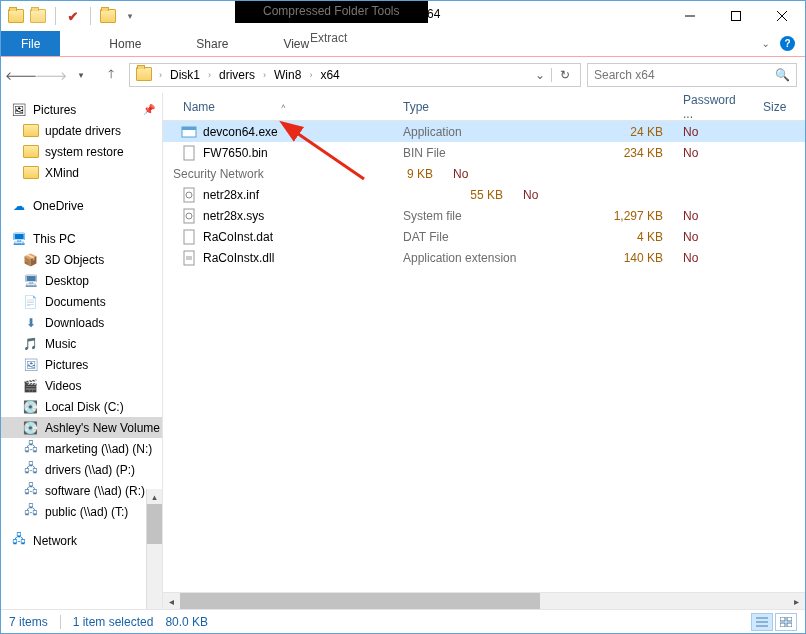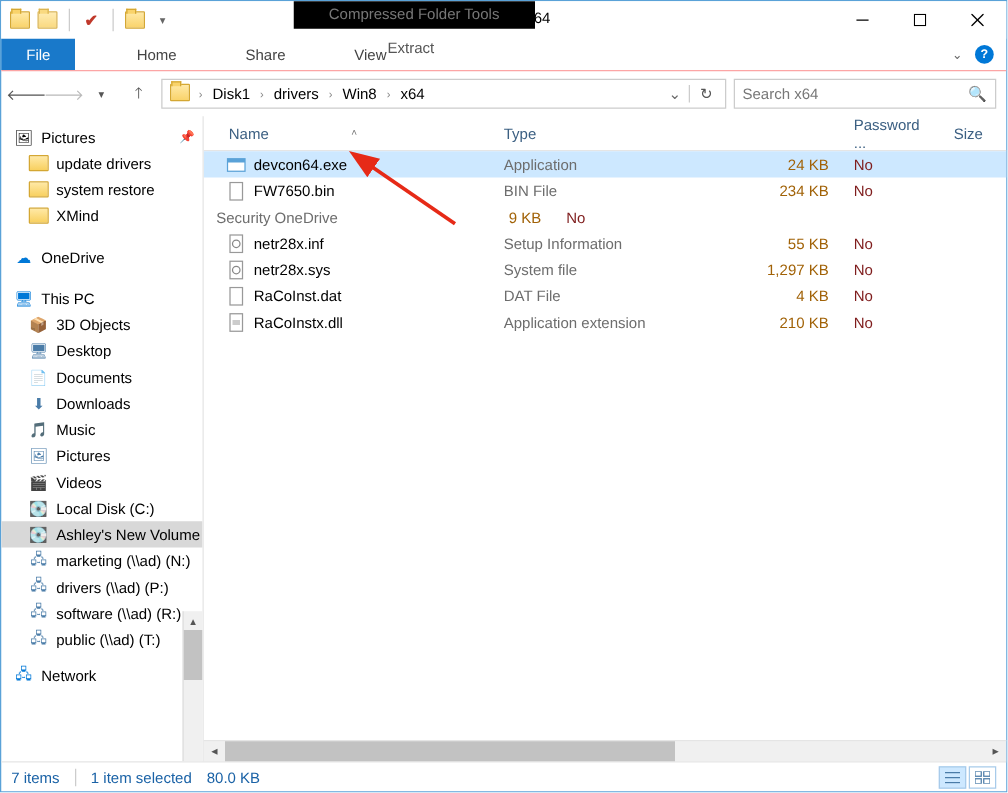--- a/index.html
+++ b/index.html
@@ -305,35 +305,34 @@
                   <rect x="3" y="1" width="10" height="14" fill="#fff" stroke="#999"></rect>
                 </svg>
               </span>
               <span>FW7650.bin</span>
             </div>
             <div class="fr-type">BIN File</div>
             <div class="fr-size">234 KB</div>
             <div class="fr-pwd">No</div>
           </div>
           <div class="file-row">
-            <div class="fr-type">Security OneDrive</div>
+            <div class="fr-type">Security Network</div>
             <div class="fr-size">9 KB</div>
             <div class="fr-pwd">No</div>
           </div>
           <div class="file-row">
             <div class="fr-name">
               <span class="fic">
                 <svg width="16" height="16">
                   <rect x="3" y="1" width="10" height="14" fill="#fff" stroke="#999"></rect>
                   <circle cx="8" cy="8" r="3" fill="none" stroke="#888"></circle>
                 </svg>
               </span>
               <span>netr28x.inf</span>
             </div>
-            <div class="fr-type">Setup Information</div>
             <div class="fr-size">55 KB</div>
             <div class="fr-pwd">No</div>
           </div>
           <div class="file-row">
             <div class="fr-name">
               <span class="fic">
                 <svg width="16" height="16">
                   <rect x="3" y="1" width="10" height="14" fill="#fff" stroke="#999"></rect>
                   <circle cx="8" cy="8" r="3" fill="none" stroke="#888"></circle>
                 </svg>
@@ -361,21 +360,21 @@
             <div class="fr-name">
               <span class="fic">
                 <svg width="16" height="16">
                   <rect x="3" y="1" width="10" height="14" fill="#fff" stroke="#999"></rect>
                   <rect x="5" y="6" width="6" height="4" fill="#ccc"></rect>
                 </svg>
               </span>
               <span>RaCoInstx.dll</span>
             </div>
             <div class="fr-type">Application extension</div>
-            <div class="fr-size">210 KB</div>
+            <div class="fr-size">140 KB</div>
             <div class="fr-pwd">No</div>
           </div>
         </div>
       <div class="hscroll">
         <div class="arr">◂</div>
         <div class="track">
             <div class="thumb"></div>
           </div>
         <div class="arr">▸</div>
       </div>

